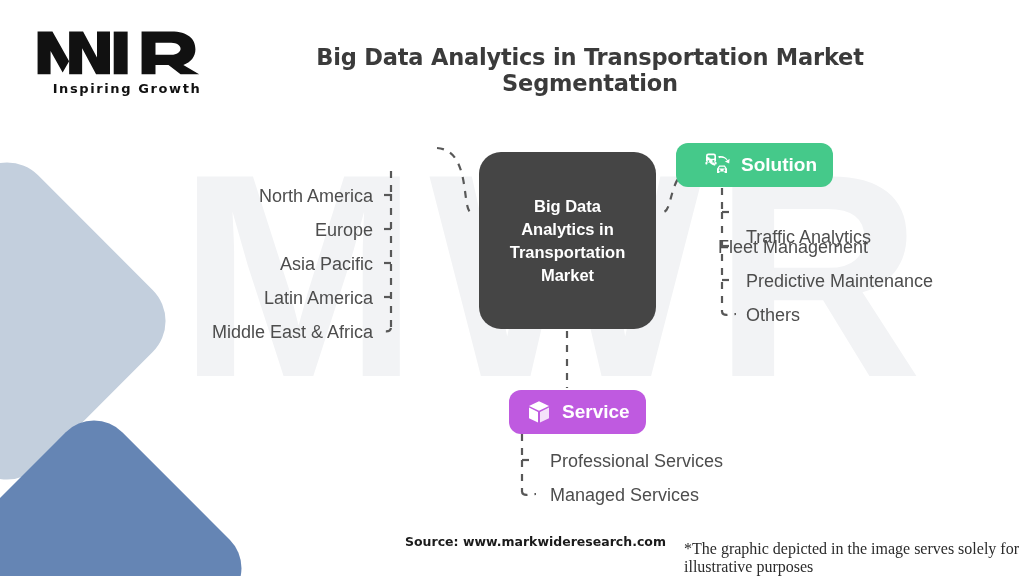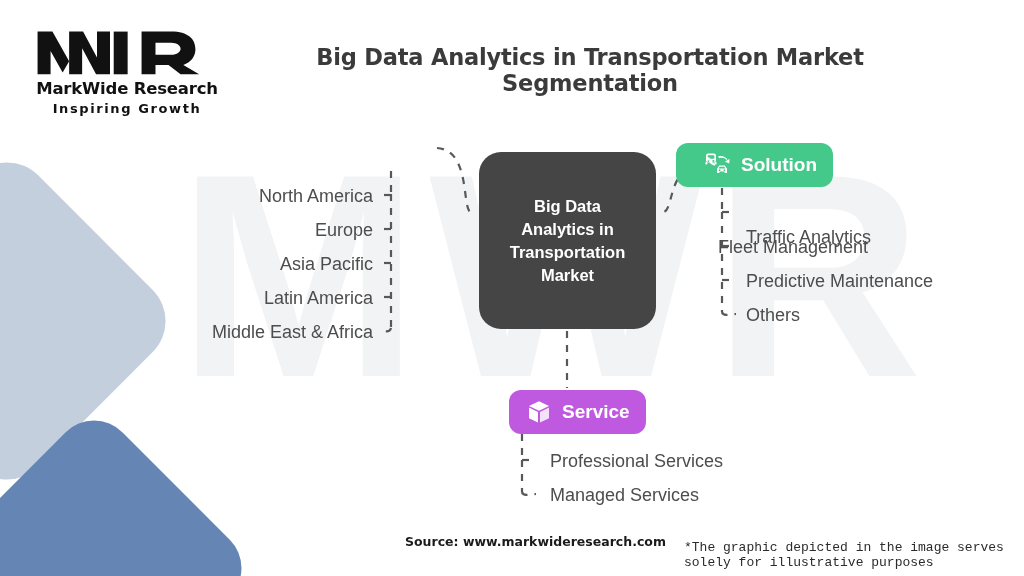--- a/index.html
+++ b/index.html
@@ -196,44 +196,43 @@
     top: 534px;
     font-size: 12.5px;
     font-weight: 700;
     color: #1b1b1b;
     font-family: "DejaVu Sans", sans-serif;
   }
   .disclaimer {
     position: absolute;
     left: 684px;
     top: 540px;
-    font-size: 13px;
+    font-size: 16px;
     color: #2b2b2b;
-    font-family: Liberation Mono, monospace;
+    font-family: Liberation Serif, serif;
   }
 </style>
 </head>
 <body>
 
 <div id="stage">
 
   <div class="deco deco-sq-light"></div>
   <div class="deco deco-sq-dark"></div>
   <div class="watermark">MWR</div>
 
   <div class="logo">
     <svg class="logo-mark" viewBox="0 0 200 56">
       <g fill="#111111">
         <path d="M6 52 L6 6 L22 6 L40 38 L33 50 L20 27 L20 52 Z"></path>
         <path d="M40 6 L55 6 L70 34 L70 6 L84 6 L84 52 L69 52 L54 24 L54 52 L40 52 Z"></path>
         <path d="M88 6 L103 6 L103 52 L88 52 Z"></path>
         <path d="M118 6 L150 6 C168 6 176 14 176 25 C176 33 171 39 163 42 L180 52 L160 52 L147 42 L133 42 L133 52 L118 52 Z M133 18 L133 31 L150 31 C156 31 160 28 160 24.5 C160 21 156 18 150 18 Z"></path>
       </g>
     </svg>
-    <div class="logo-name">MarkWide Research</div>
     <div class="logo-tag">Inspiring Growth</div>
   </div>
 
   <div class="title">Big Data Analytics in Transportation Market Segmentation</div>
 
   <svg id="connectors">
     <g fill="none" stroke="#585858" stroke-width="2.2" stroke-dasharray="7 7" stroke-linecap="butt">
 
       <path d="M437 148 C470 150 462 205 470 212"></path>
 

